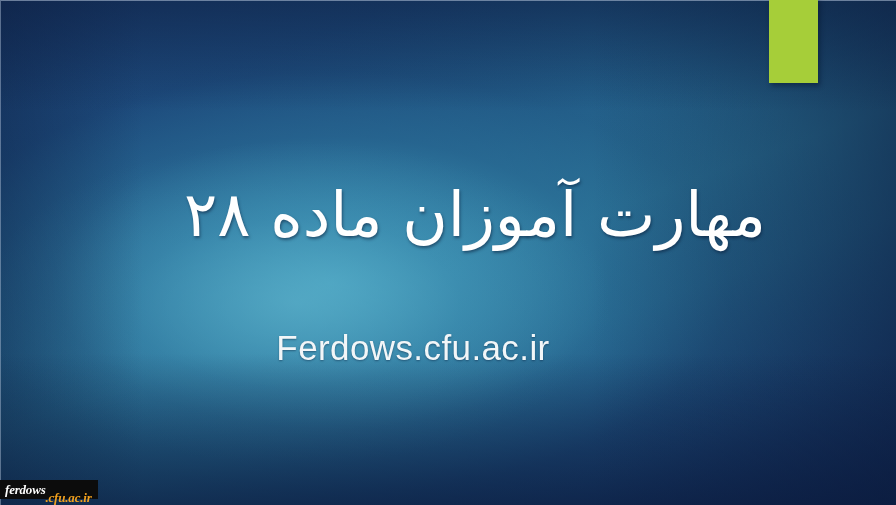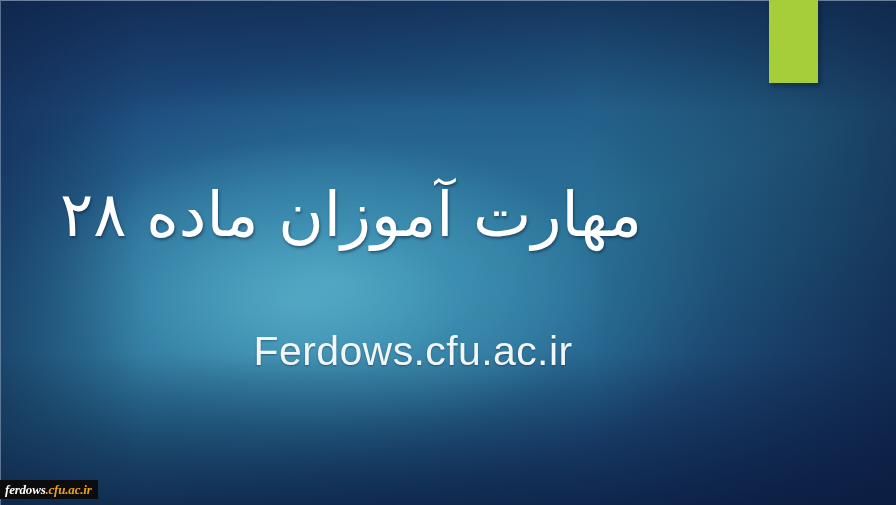--- a/index.html
+++ b/index.html
@@ -87,57 +87,57 @@
     left: 0;
     top: 0;
     width: 896px;
     height: 505px;
   }
   .title {
     position: absolute;
     left: 60px;
     top: 178px;
     width: 706px;
-    text-align: left;
+    text-align: right;
     direction: rtl;
     color: #ffffff;
     font-family: "DejaVu Sans", "Liberation Sans", sans-serif;
     font-size: 62px;
     line-height: 1.18;
     font-weight: 400;
     letter-spacing: 0px;
     text-shadow: 1px 2px 3px rgba(7,24,52,0.5);
     white-space: nowrap;
   }
   .subtitle {
     position: absolute;
     left: 60px;
     top: 328px;
     width: 706px;
     text-align: center;
     direction: ltr;
     color: #f2f6f8;
     font-family: "Liberation Sans", sans-serif;
-    font-size: 41px;
+    font-size: 35px;
     font-weight: 300;
     letter-spacing: 0.4px;
     text-shadow: 0px 1px 2px rgba(7,24,52,0.42);
     white-space: nowrap;
   }
 
   
   .watermark {
     position: absolute;
     left: 0px;
     bottom: 6px;
     height: 19px;
     padding: 0 6px 0 5px;
     background: #0c0c0c;
     display: flex;
-    align-items: flex-end;
+    align-items: flex-start;
     font-style: italic;
     font-weight: bold;
     font-size: 13px;
     line-height: 19px;
     letter-spacing: -0.2px;
     font-family: "Liberation Serif", serif;
   }
   .watermark .wm-main { color: #ffffff; }
   .watermark .wm-tld  { color: #f0a01e; margin-top: 8px; }
 </style>

